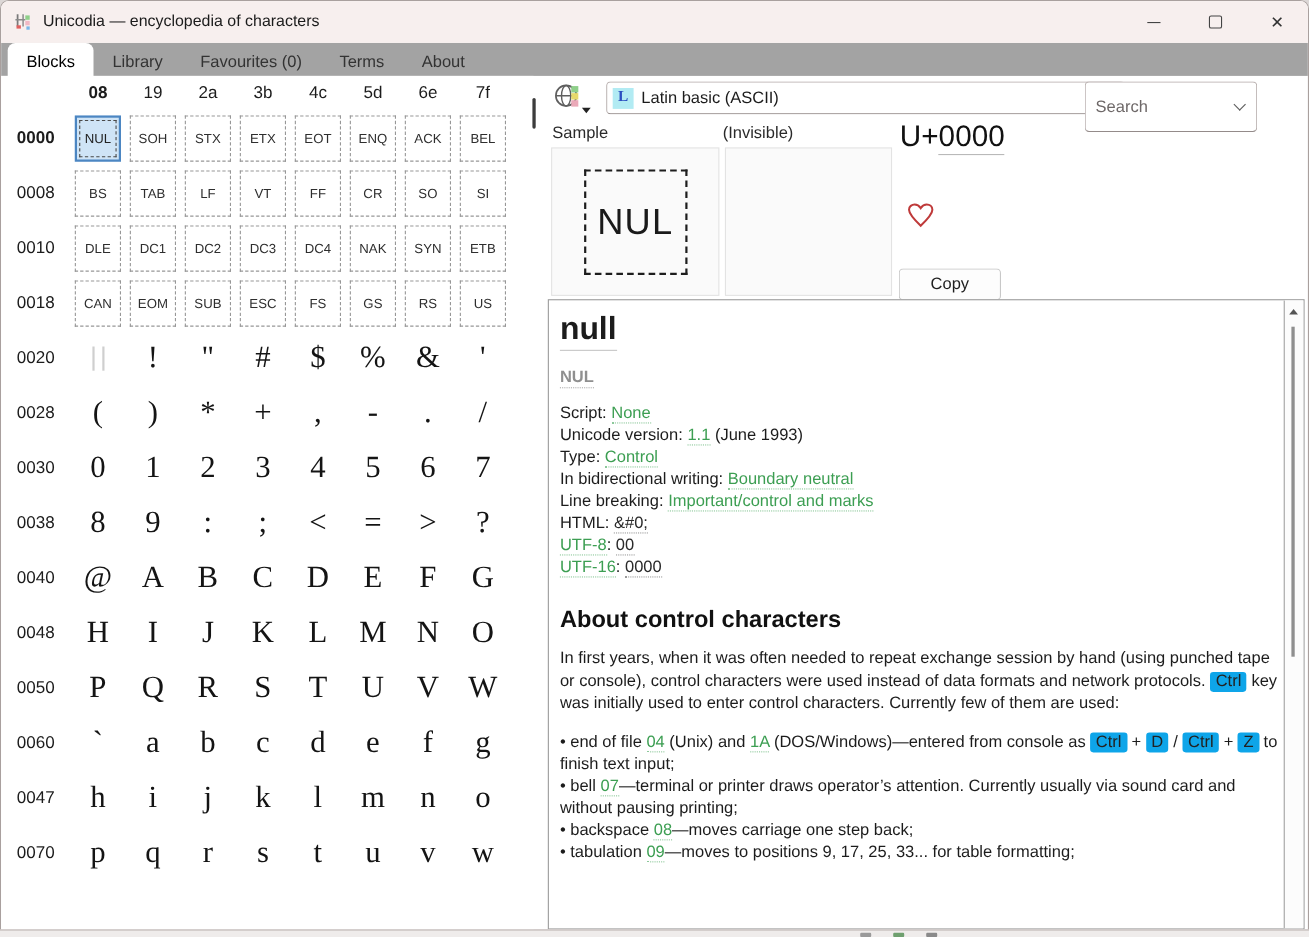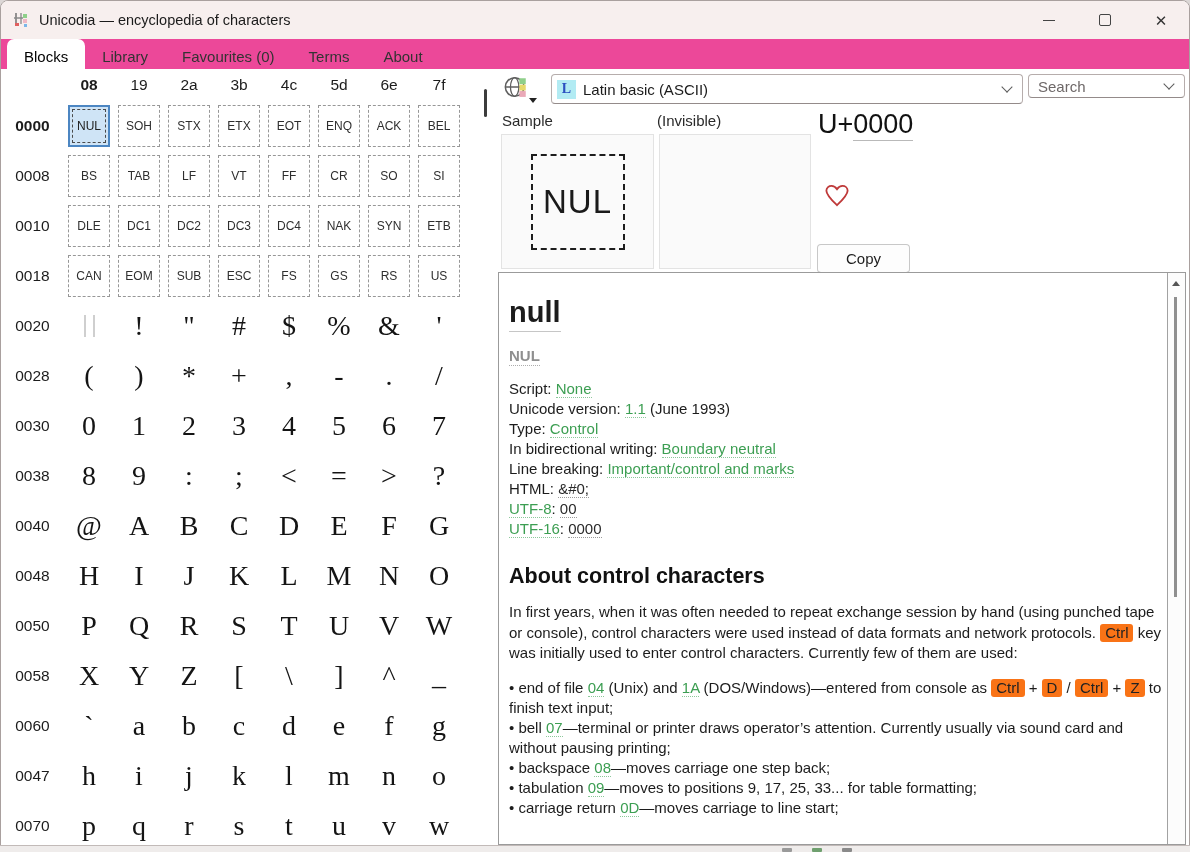--- a/index.html
+++ b/index.html
@@ -9,21 +9,21 @@
   
   .titlebar{height:38px;background:#f7efee;display:flex;align-items:center;position:relative;}
   .app-icon{width:20px;height:20px;margin:0 8px 0 10px;}
   .title-text{font-size:14.5px;color:#1b1b1b;}
   .win-controls{position:absolute;right:0;top:0;height:38px;display:flex;align-items:center;}
   .win-btn{width:56px;height:38px;display:flex;align-items:center;justify-content:center;color:#444;}
   .glyph-min{width:12px;height:0;border-top:1.5px solid #444;}
   .glyph-max{width:10px;height:10px;border:1.5px solid #444;border-radius:2px;}
   .glyph-close{font-size:15px;line-height:1;color:#333;}
   
-  .tabbar{height:30px;background:#ec4899;display:flex;align-items:stretch;padding-left:6px;}
+  .tabbar{height:30px;background:#a3a3a3;display:flex;align-items:stretch;padding-left:6px;}
   .tab{padding:5px 17px 0 17px;font-size:15px;color:#333;display:flex;align-items:center;}
   .tab.active{background:#fff;border-radius:7px 7px 0 0;color:#000;}
   
   .grid-panel{position:absolute;left:0;top:68px;width:484px;bottom:0;background:#fff;overflow:hidden;}
   .grid-header{display:flex;height:32px;align-items:center;}
   .glabel{width:63px;text-align:center;font-size:15.5px;color:#1c1c1c;}
   .gcol{width:50px;text-align:center;font-size:15.5px;color:#1c1c1c;}
   .bold{font-weight:700;}
   .grow{display:flex;height:50px;align-items:center;}
   .gcell{width:50px;display:flex;align-items:center;justify-content:center;height:50px;}
@@ -37,21 +37,21 @@
   .space-glyph{width:7px;height:22px;border-left:2px solid #cfcfcf;border-right:2px solid #cfcfcf;}
   
   .splitter{position:absolute;left:483px;top:88px;width:3px;height:28px;background:#3c3c3c;border-radius:2px;}
   
   .globe-btn{position:absolute;left:502px;top:72px;width:36px;height:32px;}
   .globe-arrow{position:absolute;right:2px;bottom:2px;width:0;height:0;border-left:4px solid transparent;
     border-right:4px solid transparent;border-top:5px solid #222;}
   .combo{position:absolute;border:1px solid #b6adac;border-bottom-color:#948b8a;border-radius:4px;
     background:#fff;display:flex;align-items:center;box-sizing:border-box;}
   .block-combo{left:550px;top:73px;width:472px;height:30px;}
-  .search-combo{left:1027px;top:73px;width:157px;height:24px;}
+  .search-combo{left:985px;top:73px;width:157px;height:46px;}
   .block-icon{width:19px;height:19px;background:#b2ebf3;margin:0 7px 0 5px;display:flex;align-items:center;
     justify-content:center;font-family:"Liberation Serif",serif;font-weight:700;font-size:14px;color:#2b4fc0;}
   .combo-text{font-size:15px;color:#1b1b1b;flex:1;}
   .search-text{font-size:15px;color:#6e6868;flex:1;margin-left:9px;}
   .chevron{width:7px;height:7px;border-right:1.5px solid #5c5c5c;border-bottom:1.5px solid #5c5c5c;
     transform:rotate(45deg);margin-right:11px;margin-top:-4px;}
   
   .pv-label{position:absolute;font-size:15px;color:#2a2a2a;}
   .sample-label{left:501px;top:111px;}
   .invisible-label{left:656px;top:111px;}
@@ -66,32 +66,32 @@
   .heart{position:absolute;left:823px;top:183px;width:26px;height:24px;}
   .copy-btn{position:absolute;left:816px;top:243px;width:91px;height:27px;background:#fdfdfd;
     border:1px solid #c8c8c8;border-bottom-color:#aeaeae;border-radius:4px;font-size:15px;color:#1e1e1e;
     display:flex;align-items:center;justify-content:center;font-family:"Liberation Sans",sans-serif;}
   
   .detail{position:absolute;left:497px;top:271px;width:688px;bottom:0;border:1px solid #9b9b9b;
     box-sizing:border-box;background:#fff;overflow:hidden;}
   .detail-text{position:absolute;left:0;top:0;right:18px;bottom:0;overflow:hidden;padding:8px 0 0 10px;
     font-size:15px;color:#1c1c1c;}
   .d-title{font-size:29px;font-weight:700;line-height:1.05;display:inline-block;
-    border-bottom:1px solid #c6c6c6;padding-bottom:4px;margin-top:16px;text-align:right;}
+    border-bottom:1px solid #c6c6c6;padding-bottom:4px;margin-top:3px;text-align:right;}
   .d-sub{margin-top:15px;}
   .d-sub span{display:inline-block;font-weight:700;color:#8f8f8f;border-bottom:1px dotted #adadad;padding-bottom:1px;}
   .info{margin-top:13px;}
   .info > div{line-height:20px;}
   .d-h2{margin-top:25px;font-size:21.5px;font-weight:700;color:#111;}
   .para{margin-top:13px;line-height:20.5px;width:656px;}
   .bullets{margin-top:14px;width:660px;}
   .bullets > div{line-height:20px;}
   .link{color:#3c9e52;border-bottom:1px dotted #8cc89a;padding-bottom:0px;cursor:pointer;}
   .val{color:#2a2a2a;border-bottom:1px dotted #9a9a9a;}
-  .key{background:#f97316;border-radius:3px;padding:0 5px;display:inline-block;line-height:18px;color:#222;}
+  .key{background:#0ea5e9;border-radius:3px;padding:0 5px;display:inline-block;line-height:18px;color:#222;}
   
   .sb{position:absolute;top:0;right:0;width:17px;bottom:0;background:#fcfcfc;border-left:1px solid #a2a2a2;}
   .sb-arrow{position:absolute;top:8px;left:4px;width:0;height:0;border-left:4px solid transparent;
     border-right:4px solid transparent;border-bottom:5px solid #555;}
   .sb-thumb{position:absolute;top:24px;left:6px;width:3px;height:300px;background:#8f8f8f;}
   
   .taskbar{position:absolute;left:0;top:845px;width:1190px;height:7px;background:#efeceb;border-top:1px solid #c2bab8;}
   .tb-mark{position:absolute;top:2px;height:4px;width:10px;border-radius:1px;}
 </style>
 </head>
@@ -437,47 +437,20 @@
             <span class="char-cell">U</span>
           </div>
           <div class="gcell">
             <span class="char-cell">V</span>
           </div>
           <div class="gcell">
             <span class="char-cell">W</span>
           </div>
         </div>
         <div class="grow">
-          <div class="glabel">0058</div>
-          <div class="gcell">
-            <span class="char-cell">X</span>
-          </div>
-          <div class="gcell">
-            <span class="char-cell">Y</span>
-          </div>
-          <div class="gcell">
-            <span class="char-cell">Z</span>
-          </div>
-          <div class="gcell">
-            <span class="char-cell">[</span>
-          </div>
-          <div class="gcell">
-            <span class="char-cell">\</span>
-          </div>
-          <div class="gcell">
-            <span class="char-cell">]</span>
-          </div>
-          <div class="gcell">
-            <span class="char-cell">^</span>
-          </div>
-          <div class="gcell">
-            <span class="char-cell">_</span>
-          </div>
-        </div>
-        <div class="grow">
           <div class="glabel">0060</div>
           <div class="gcell">
             <span class="char-cell">`</span>
           </div>
           <div class="gcell">
             <span class="char-cell">a</span>
           </div>
           <div class="gcell">
             <span class="char-cell">b</span>
           </div>
@@ -610,21 +583,20 @@
           <div><span class="link">UTF-8</span>: <span class="val">00</span></div>
           <div><span class="link">UTF-16</span>: <span class="val">0000</span></div>
         </div>
       <div class="d-h2">About control characters</div>
       <div class="para" id="about-para">In first years, when it was often needed to repeat exchange session by hand (using punched tape or console), control characters were used instead of data formats and network protocols. <span class="key">Ctrl</span> key was initially used to enter control characters. Currently few of them are used:</div>
       <div class="bullets" id="bullet-list">
           <div>• end of file <span class="link">04</span> (Unix) and <span class="link">1A</span> (DOS/Windows)—entered from console as <span class="key">Ctrl</span> + <span class="key">D</span> / <span class="key">Ctrl</span> + <span class="key">Z</span> to finish text input;</div>
           <div>• bell <span class="link">07</span>—terminal or printer draws operator’s attention. Currently usually via sound card and without pausing printing;</div>
           <div>• backspace <span class="link">08</span>—moves carriage one step back;</div>
           <div>• tabulation <span class="link">09</span>—moves to positions 9, 17, 25, 33... for table formatting;</div>
-          <div>• carriage return <span class="link">0D</span>—moves carriage to line start;</div>
         </div>
     </div>
     <div class="sb">
       <span class="sb-arrow"></span>
       <span class="sb-thumb"></span>
     </div>
   </div>
 
 </div>
 

